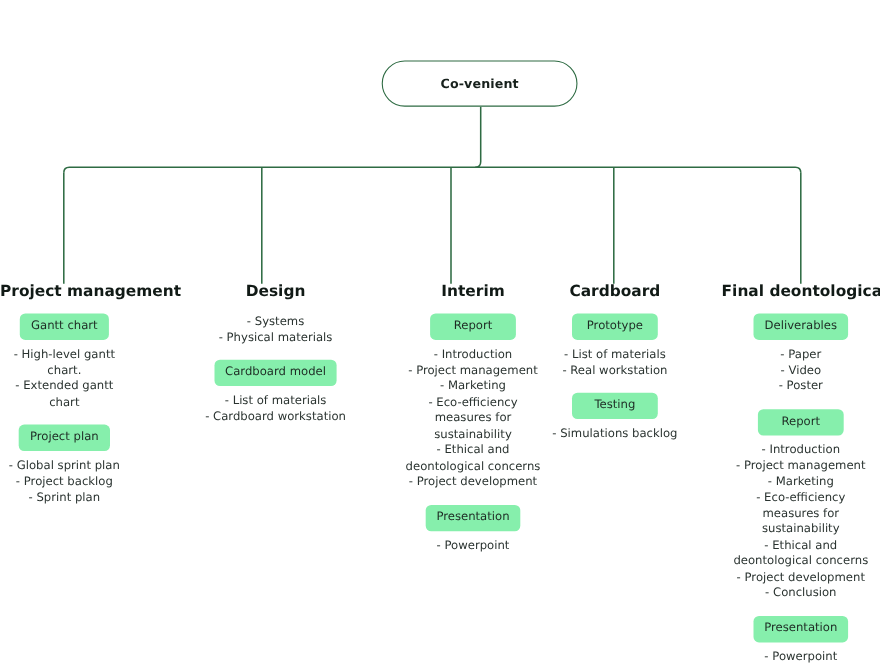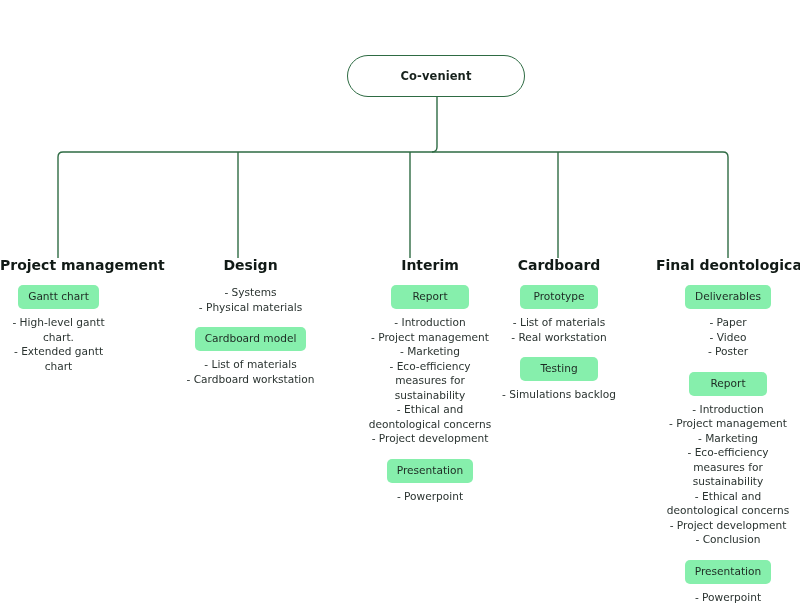--- a/index.html
+++ b/index.html
@@ -138,20 +138,28 @@
       <div class="column-title">Project management</div>
       <div class="group">
         <span class="pill">Gantt chart</span>
         <ul class="bullets">
           <li>- High-level gantt</li>
           <li>chart.</li>
           <li>- Extended gantt</li>
           <li>chart</li>
         </ul>
       </div>
+      <div class="group">
+        <span class="pill">Project plan</span>
+        <ul class="bullets">
+          <li>- Global sprint plan</li>
+          <li>- Project backlog</li>
+          <li>- Sprint plan</li>
+        </ul>
+      </div>
     </div>
 
     <div class="column col-1">
       <div class="column-title">Design</div>
       <div class="group">
         <ul class="bullets">
           <li>- Systems</li>
           <li>- Physical materials</li>
         </ul>
       </div>

